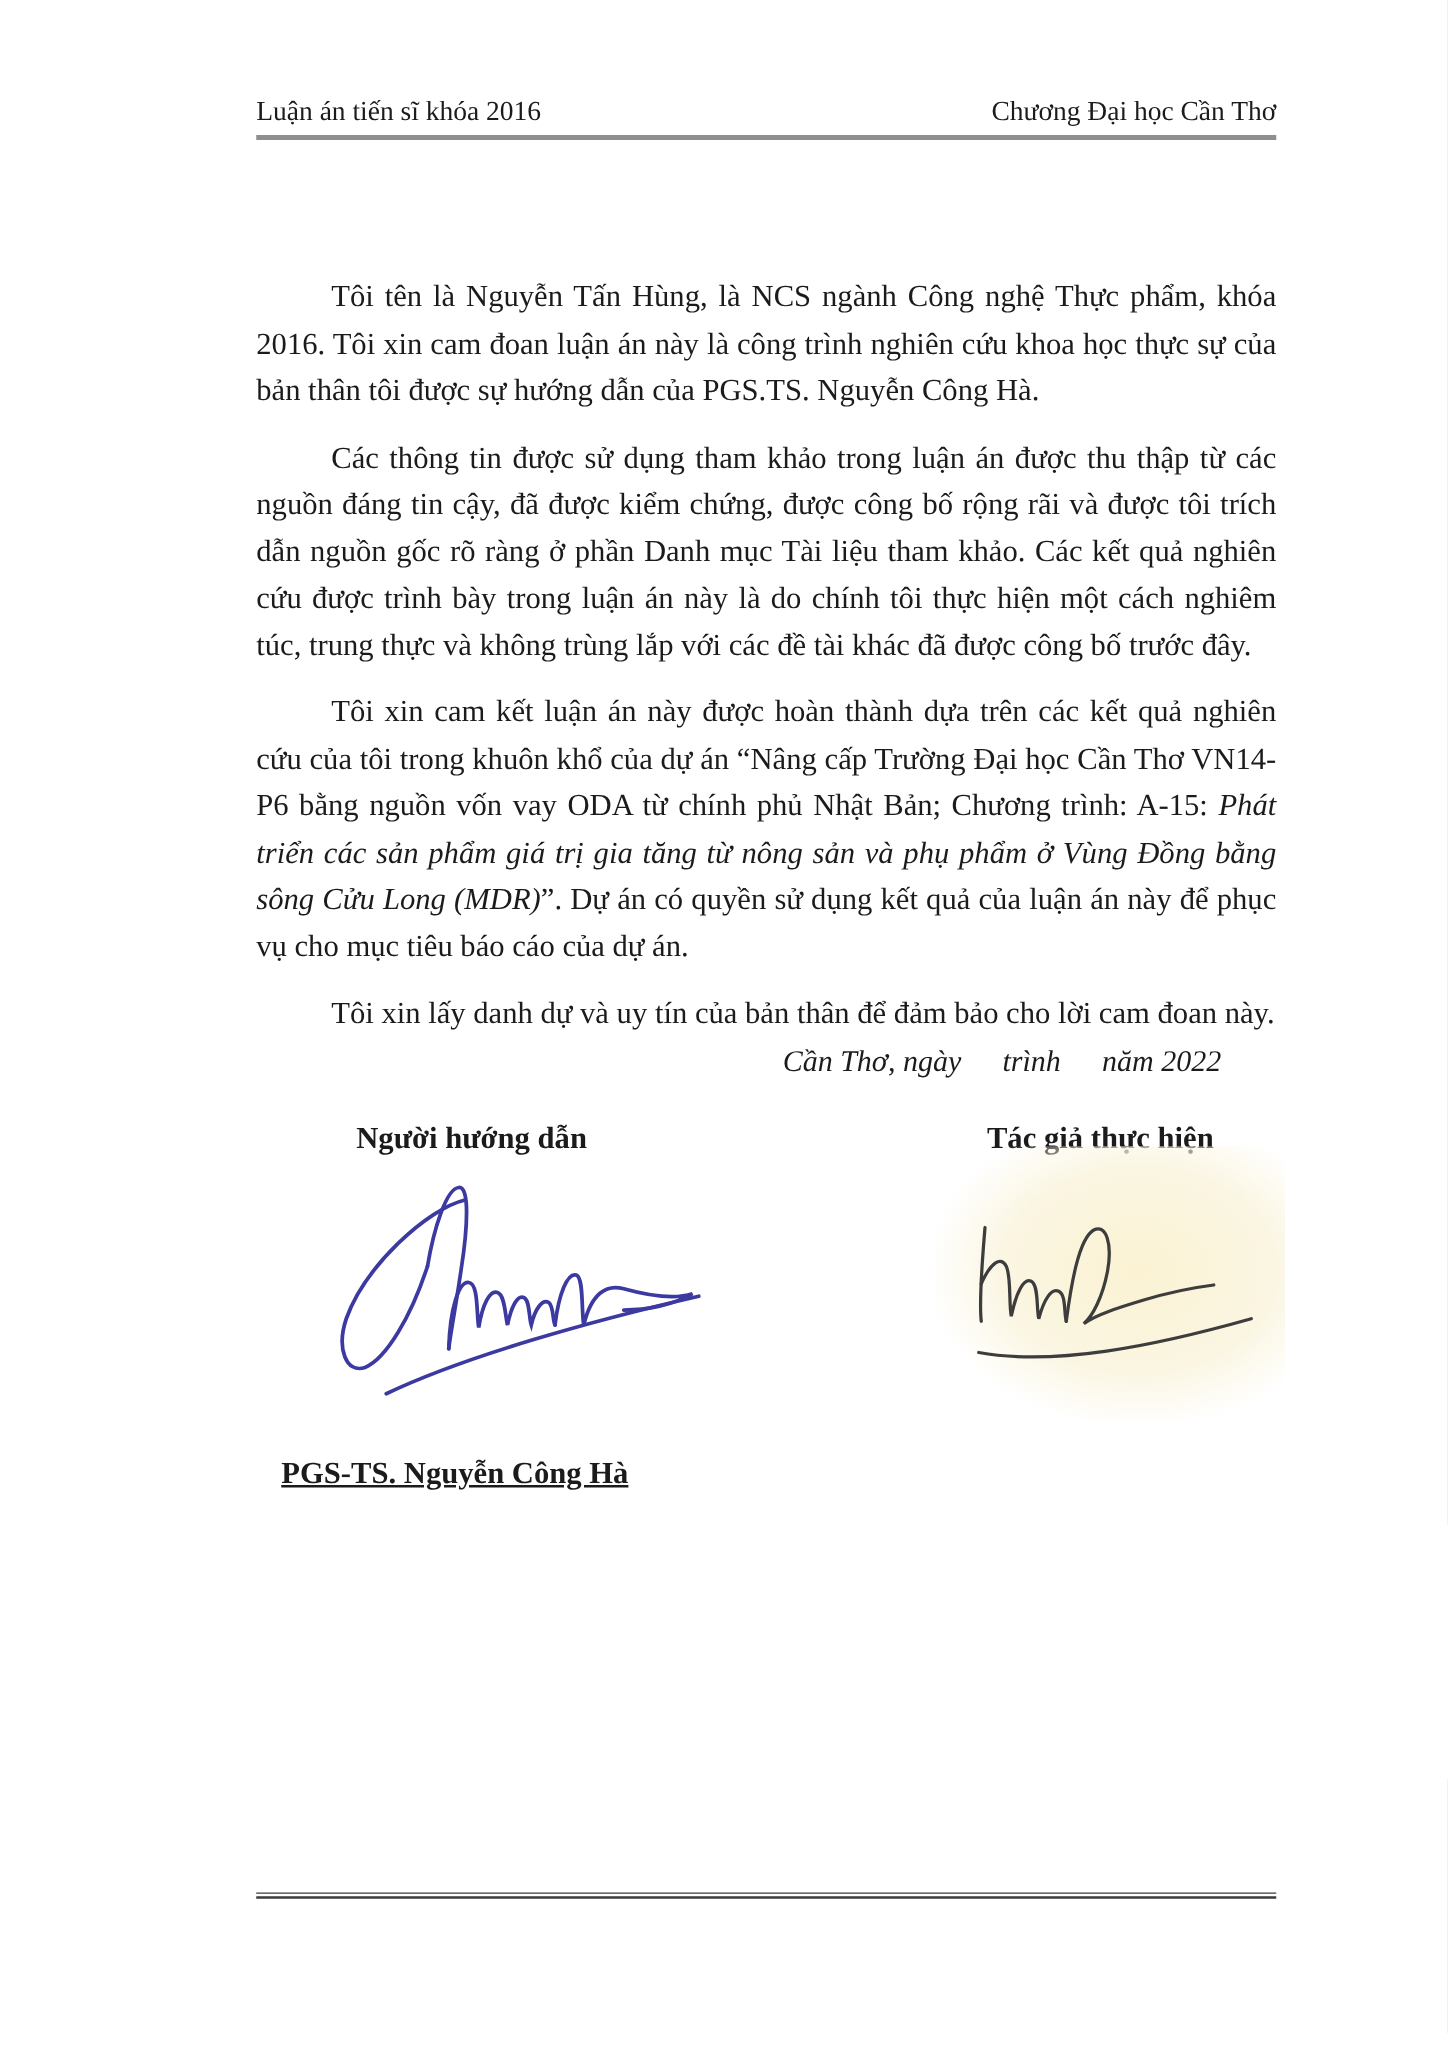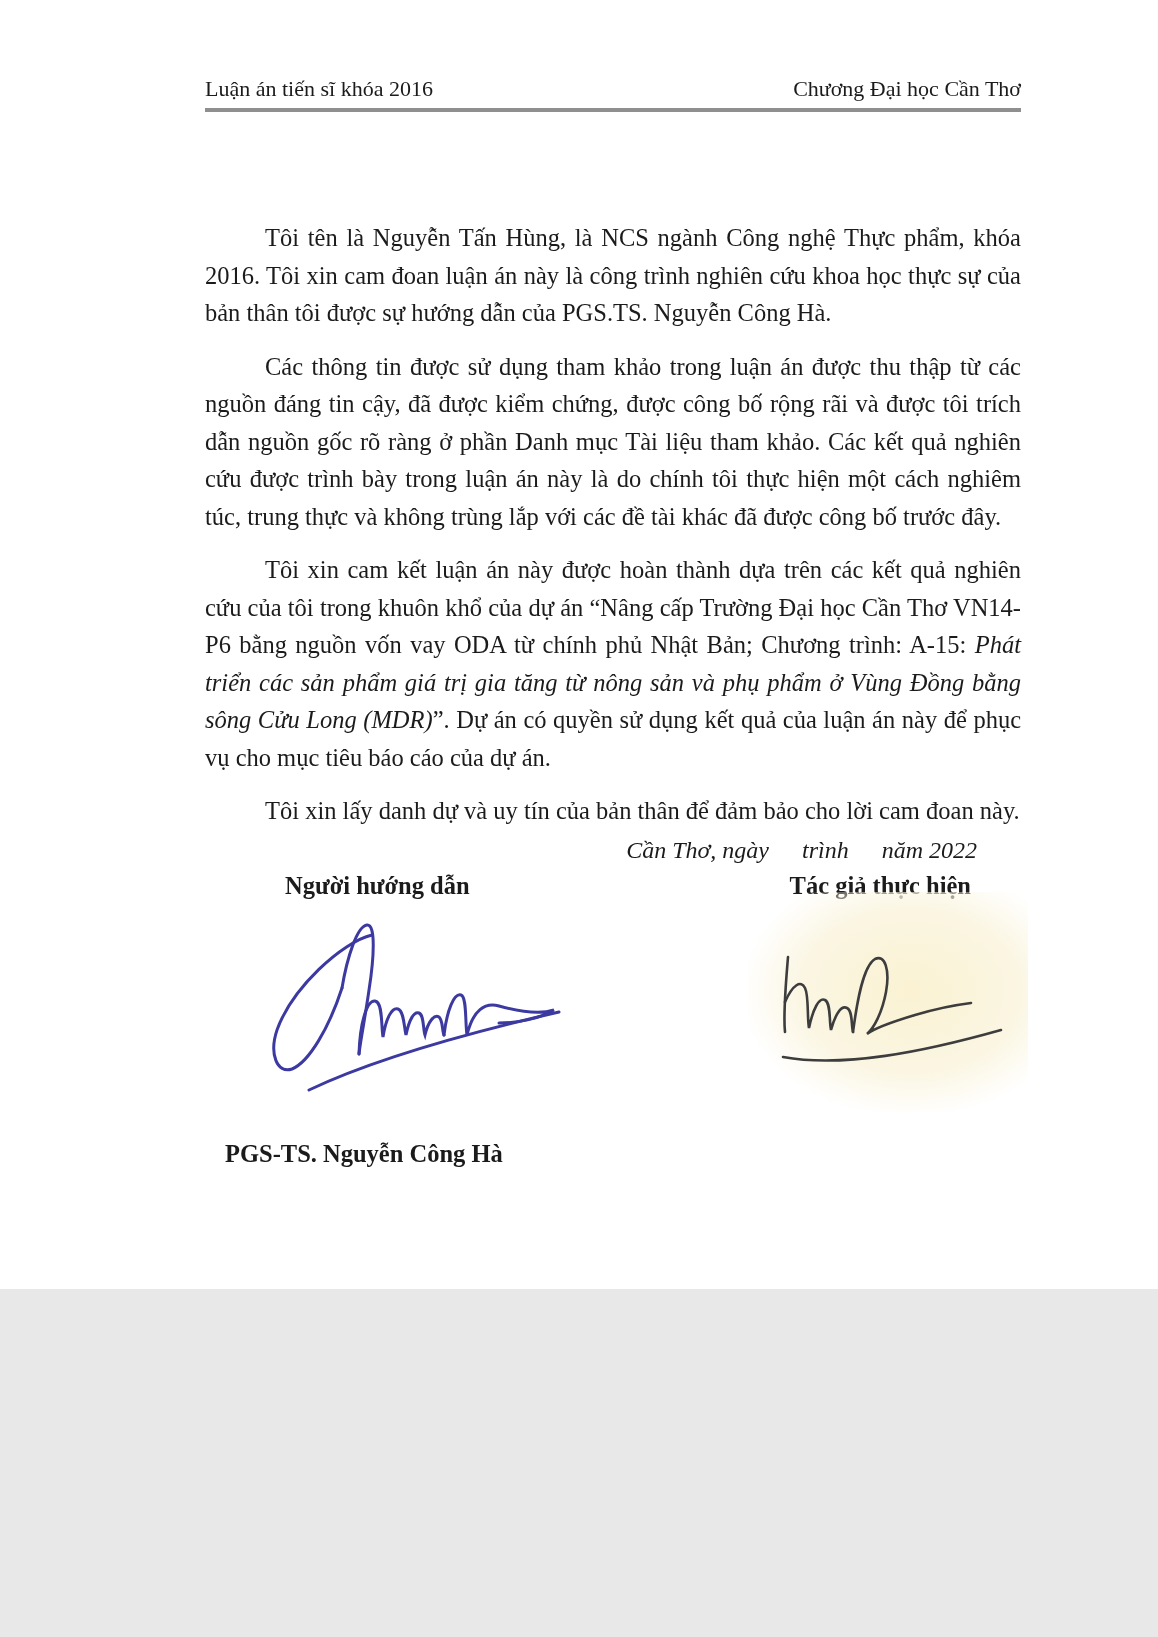--- a/index.html
+++ b/index.html
@@ -1,18 +1,18 @@
 <!DOCTYPE html>
 <html lang="vi"><head>
 <meta charset="utf-8">
 <style>
   html,body{margin:0;padding:0;background:#e8e8e8;}
   .page{
     position:relative;
-    width:1158px;height:1289px;
+    width:1158px;height:1637px;
     background:#ffffff;
     font-family:"Liberation Serif","DejaVu Serif",serif;
     color:#1b1b1b;
     overflow:hidden;
     margin:0 auto;
   }
   .content-col{position:absolute;left:205px;width:816px;}
   
   .hdr{top:76px;display:flex;justify-content:space-between;font-size:22px;line-height:26px;}
   .hdr-rule{top:108px;height:4px;background:#8f8f8f;}
@@ -26,37 +26,37 @@
     font-size:24.5px;line-height:37.5px;
     text-align:justify;text-indent:60px;
   }
   .it{font-style:italic;}
   .dateline{
     display:flex;justify-content:flex-end;gap:33px;
     font-style:italic;font-size:24px;margin-top:4px;padding-right:44px;
   }
   .labels{
     display:flex;justify-content:space-between;
-    font-weight:bold;font-size:24.5px;margin-top:8px;
+    font-weight:bold;font-size:24.5px;margin-top:33px;
   }
   .labels .l{padding-left:80px;}
   .labels .r{padding-right:50px;}
   .sigs{position:relative;height:228px;margin-top:4px;}
   .sig-left{position:absolute;left:42px;top:6px;}
   .sig-right-wrap{position:absolute;right:8px;top:0;width:250px;height:210px;}
   .cream{
     position:absolute;left:-15px;top:-12px;width:280px;height:220px;
     background:radial-gradient(ellipse at 58% 45%, #faf2d2 0%, #fbf6e3 48%, rgba(255,255,255,0) 74%);
   }
   .sig-right{position:absolute;left:0;top:18px;}
   .names{
     display:flex;justify-content:space-between;
     font-weight:bold;font-size:24.5px;margin-top:8px;
   }
-  .names .l{padding-left:20px;}
+  .names .l{padding-left:20px;text-decoration:underline;}
   .names .r{padding-right:44px;}
   
   .ftr-rule{top:1514px;height:2px;border-top:1px solid #3c3c3c;border-bottom:2px solid #3c3c3c;background:#ffffff;}
   .ftr{top:1528px;display:flex;font-size:21.5px;}
   .ftr .l{flex:1;text-align:left;}
   .ftr .c{width:120px;text-align:center;font-style:italic;}
   .ftr .r{flex:1;text-align:right;}
 </style>
 </head>
 <body>

